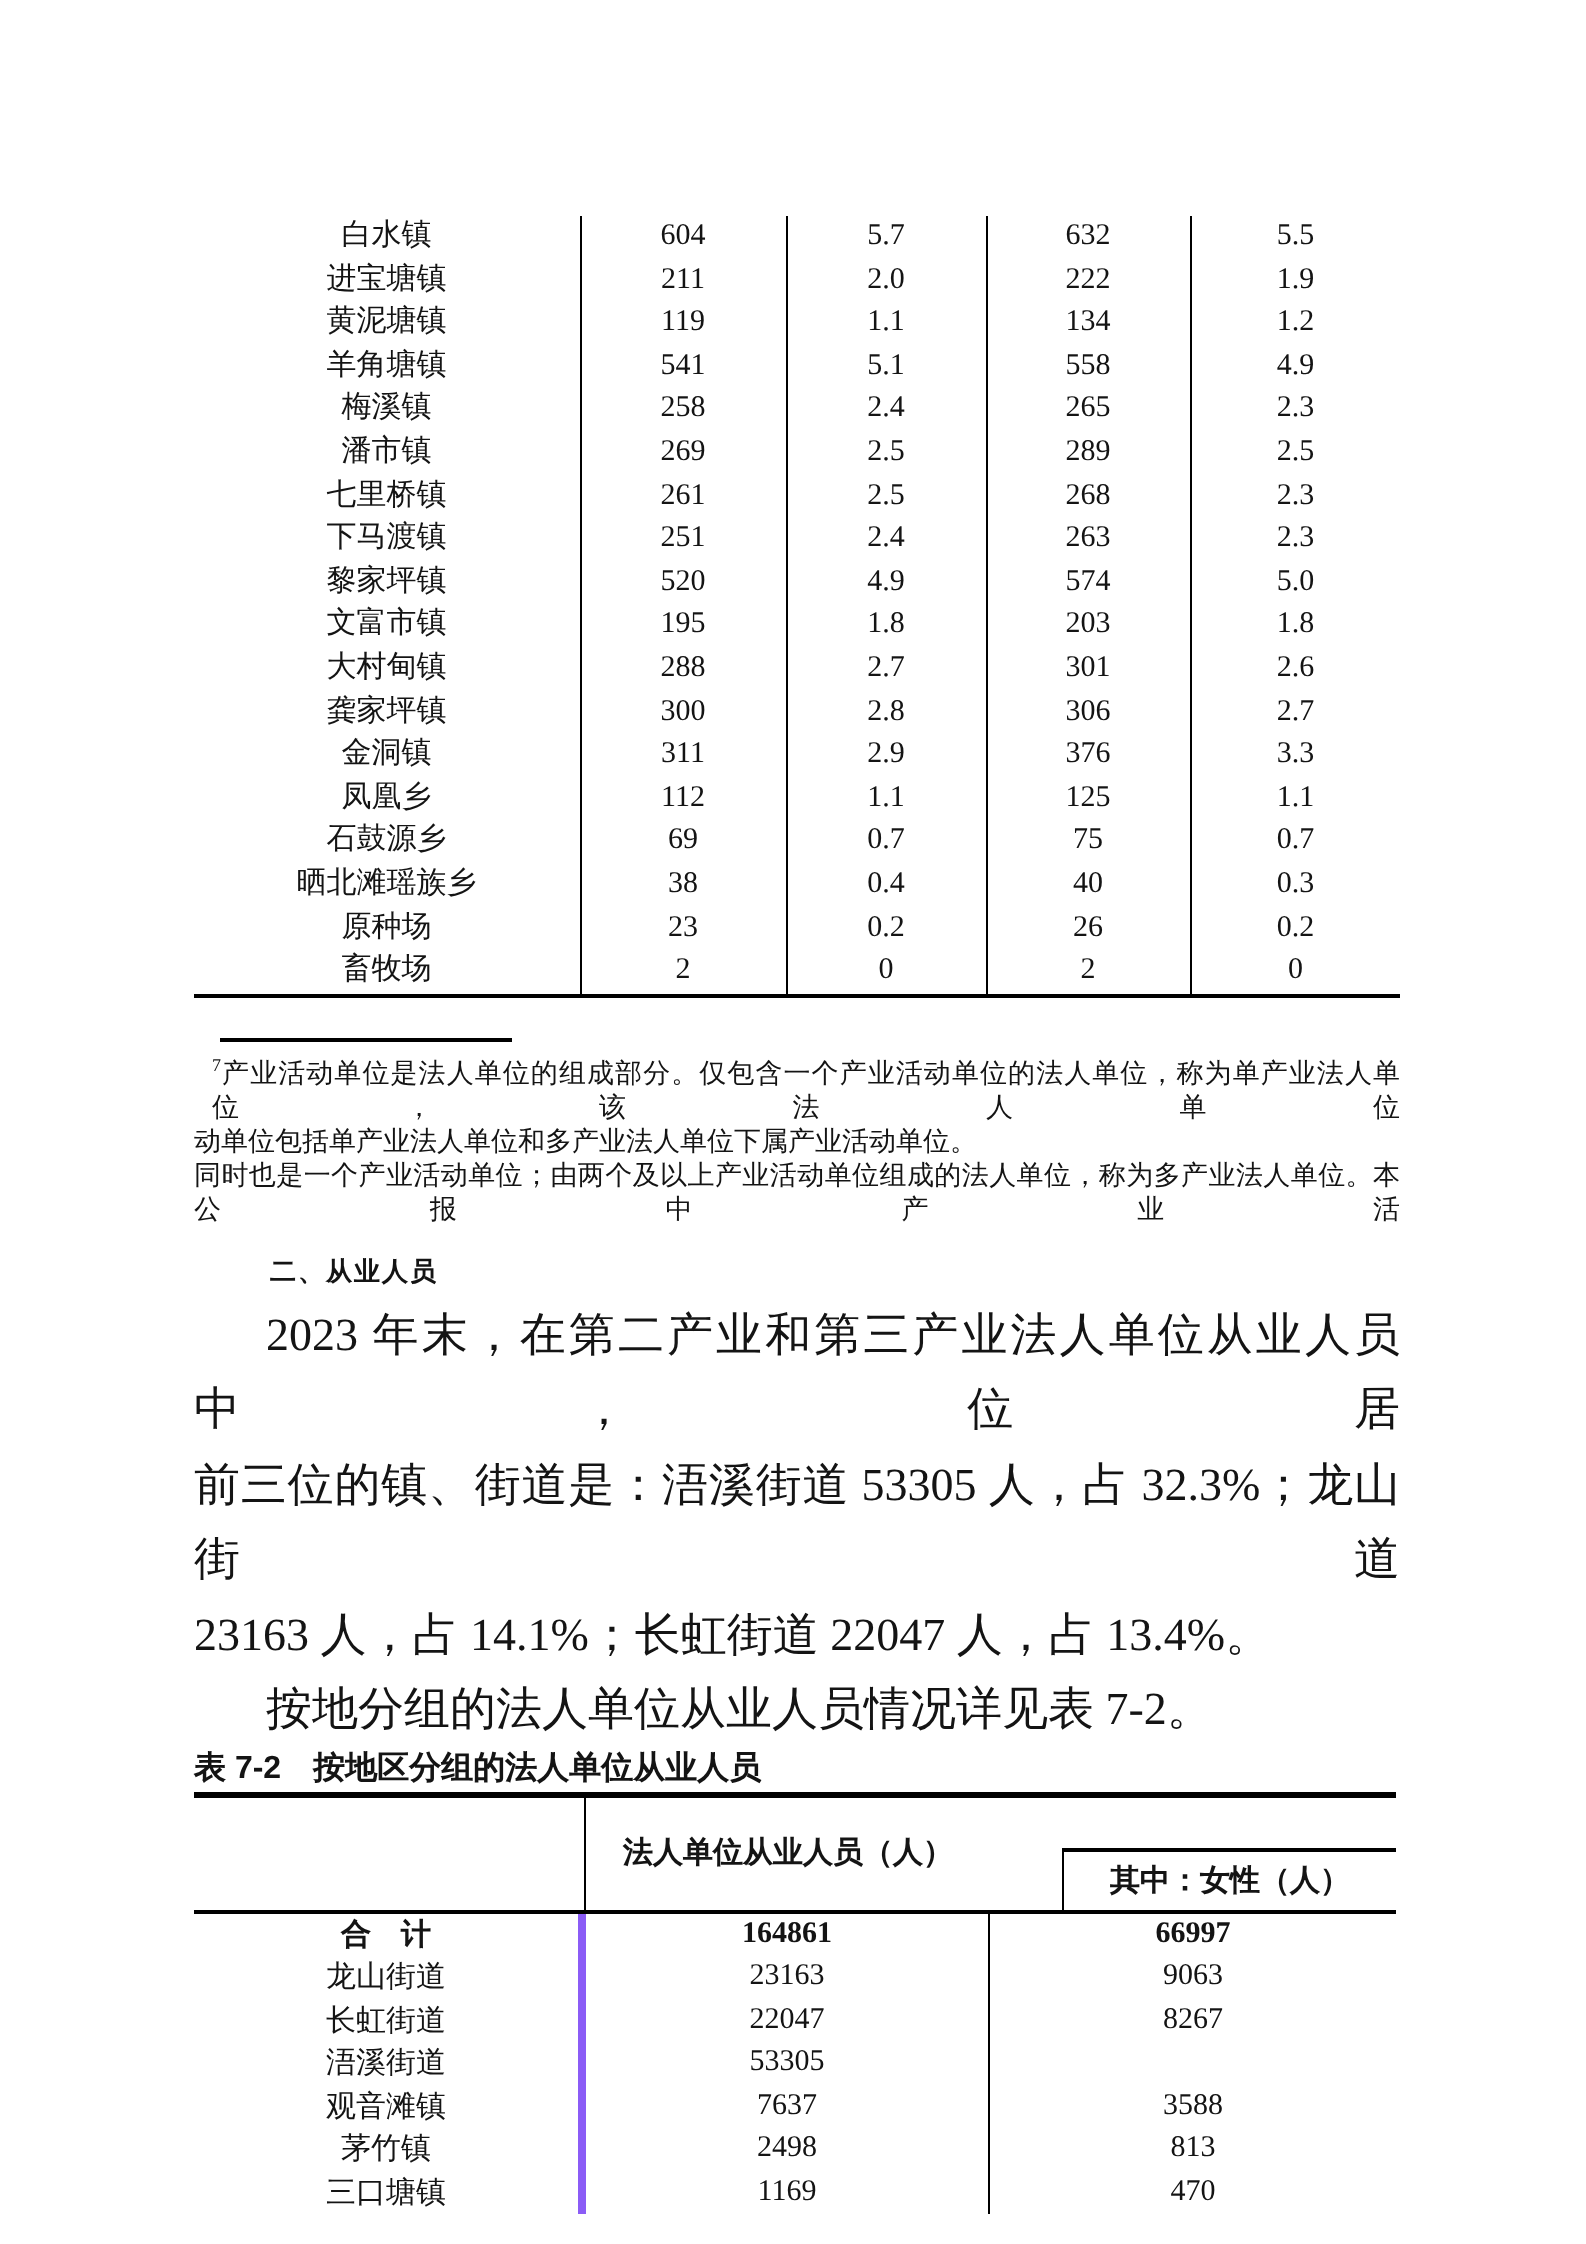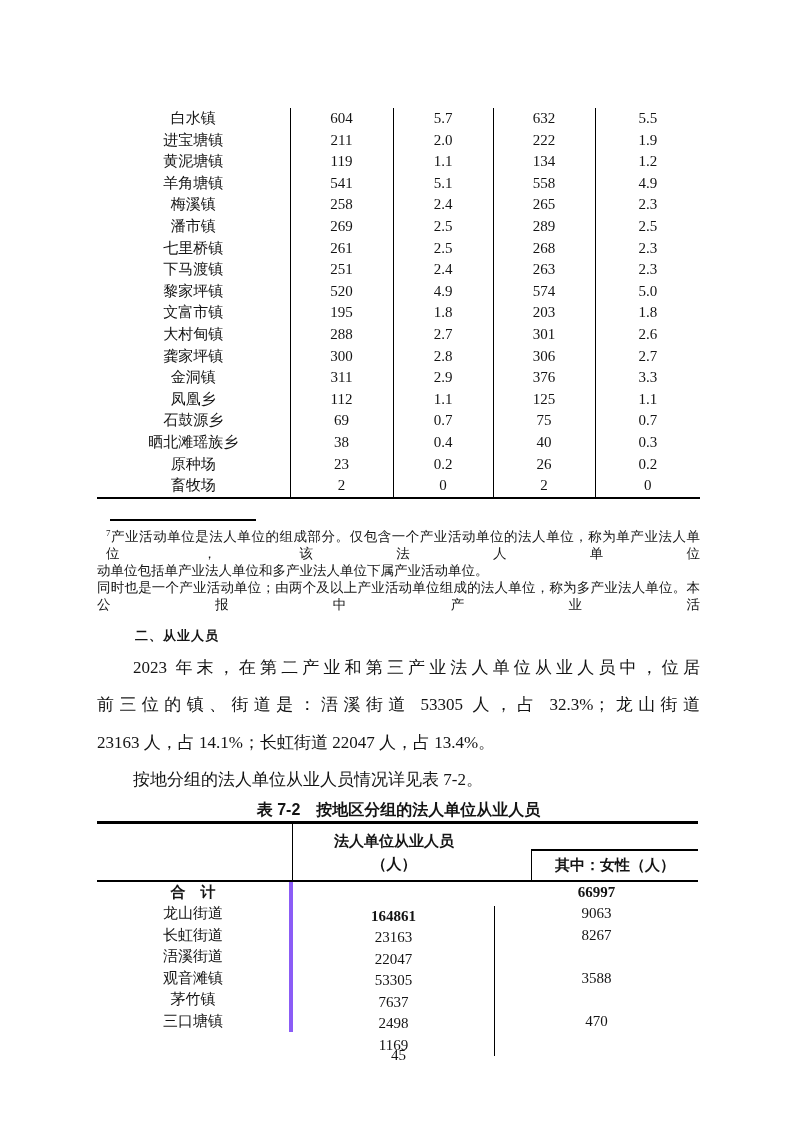--- a/index.html
+++ b/index.html
@@ -30,51 +30,51 @@
   .footnote sup{font-size:9px;vertical-align:super;line-height:0;}
 
   
   .sec-heading{
     margin-top:10px;margin-left:38px;line-height:26px;
     font-family:"Liberation Sans","DejaVu Sans",sans-serif;
     font-weight:bold;font-size:13px;letter-spacing:1px;
   }
 
   
-  .para{font-size:17px;line-height:37.5px;}
+  .para{font-size:23px;line-height:37.5px;}
   .para .pline{text-align:justify;}
   .para .pline.stretch{text-align-last:justify;}
   .para .indent{text-indent:36px;}
 
   
   .t2-caption{
-    line-height:22px;text-align:center;
+    line-height:22px;text-align:left;
     font-family:"Liberation Sans","DejaVu Sans",sans-serif;
     font-weight:bold;font-size:16px;
   }
 
   
   .t2{width:601px;border-top:3px solid #000;}
   .t2-head{position:relative;display:flex;height:56px;border-bottom:2px solid #000;}
   .t2-head .hc1{width:196px;border-right:1px solid #000;box-sizing:border-box;}
   .t2-head .hc2{
-    width:202px;display:flex;flex-direction:column;justify-content:center;align-items:center;
+    width:202px;display:flex;flex-direction:row;justify-content:center;align-items:center;
     font-family:"Liberation Sans","DejaVu Sans",sans-serif;font-weight:bold;font-size:15px;line-height:23px;
   }
   .t2-head .hc3{width:203px;position:relative;}
   .t2-head .hc3 .subbox{
     position:absolute;left:0;right:0;top:25px;bottom:0;
     border-top:2px solid #000;border-left:1px solid #000;box-sizing:border-box;
     display:flex;align-items:center;justify-content:center;
     font-family:"Liberation Sans","DejaVu Sans",sans-serif;font-weight:bold;font-size:15px;margin-left:36px;
   }
   .t2-row{display:flex;height:21.5px;font-size:15px;}
   .t2-row .c{display:flex;align-items:center;justify-content:center;box-sizing:border-box;height:100%;}
   .t2-row .c1{width:196px;border-right:4px solid #8b5cf6;}
-  .t2-row .c2{width:202px;border-right:1px solid #000;margin-top:24px;}
+  .t2-row .c2{width:202px;border-right:1px solid #000;}
   .t2-row .c3{width:203px;}
   .t2-body div.t2-row:first-of-type{font-weight:bold;}
   .t2-body div.t2-row:first-of-type .c1{
     font-family:"Liberation Sans","DejaVu Sans",sans-serif;
   }
 
   
   .page-num{margin-top:14px;line-height:18px;text-align:center;font-size:15px;}
 </style>
 </head>
@@ -296,20 +296,21 @@
 
         <div class="t2-row">
           <div class="c c1">观音滩镇</div>
           <div class="c c2">7637</div>
           <div class="c c3">3588</div>
         </div>
 
         <div class="t2-row">
           <div class="c c1">茅竹镇</div>
           <div class="c c2">2498</div>
+          <div class="c c3">813</div>
         </div>
 
         <div class="t2-row">
           <div class="c c1">三口塘镇</div>
           <div class="c c2">1169</div>
           <div class="c c3">470</div>
         </div>
       </div>
   </div>
 

